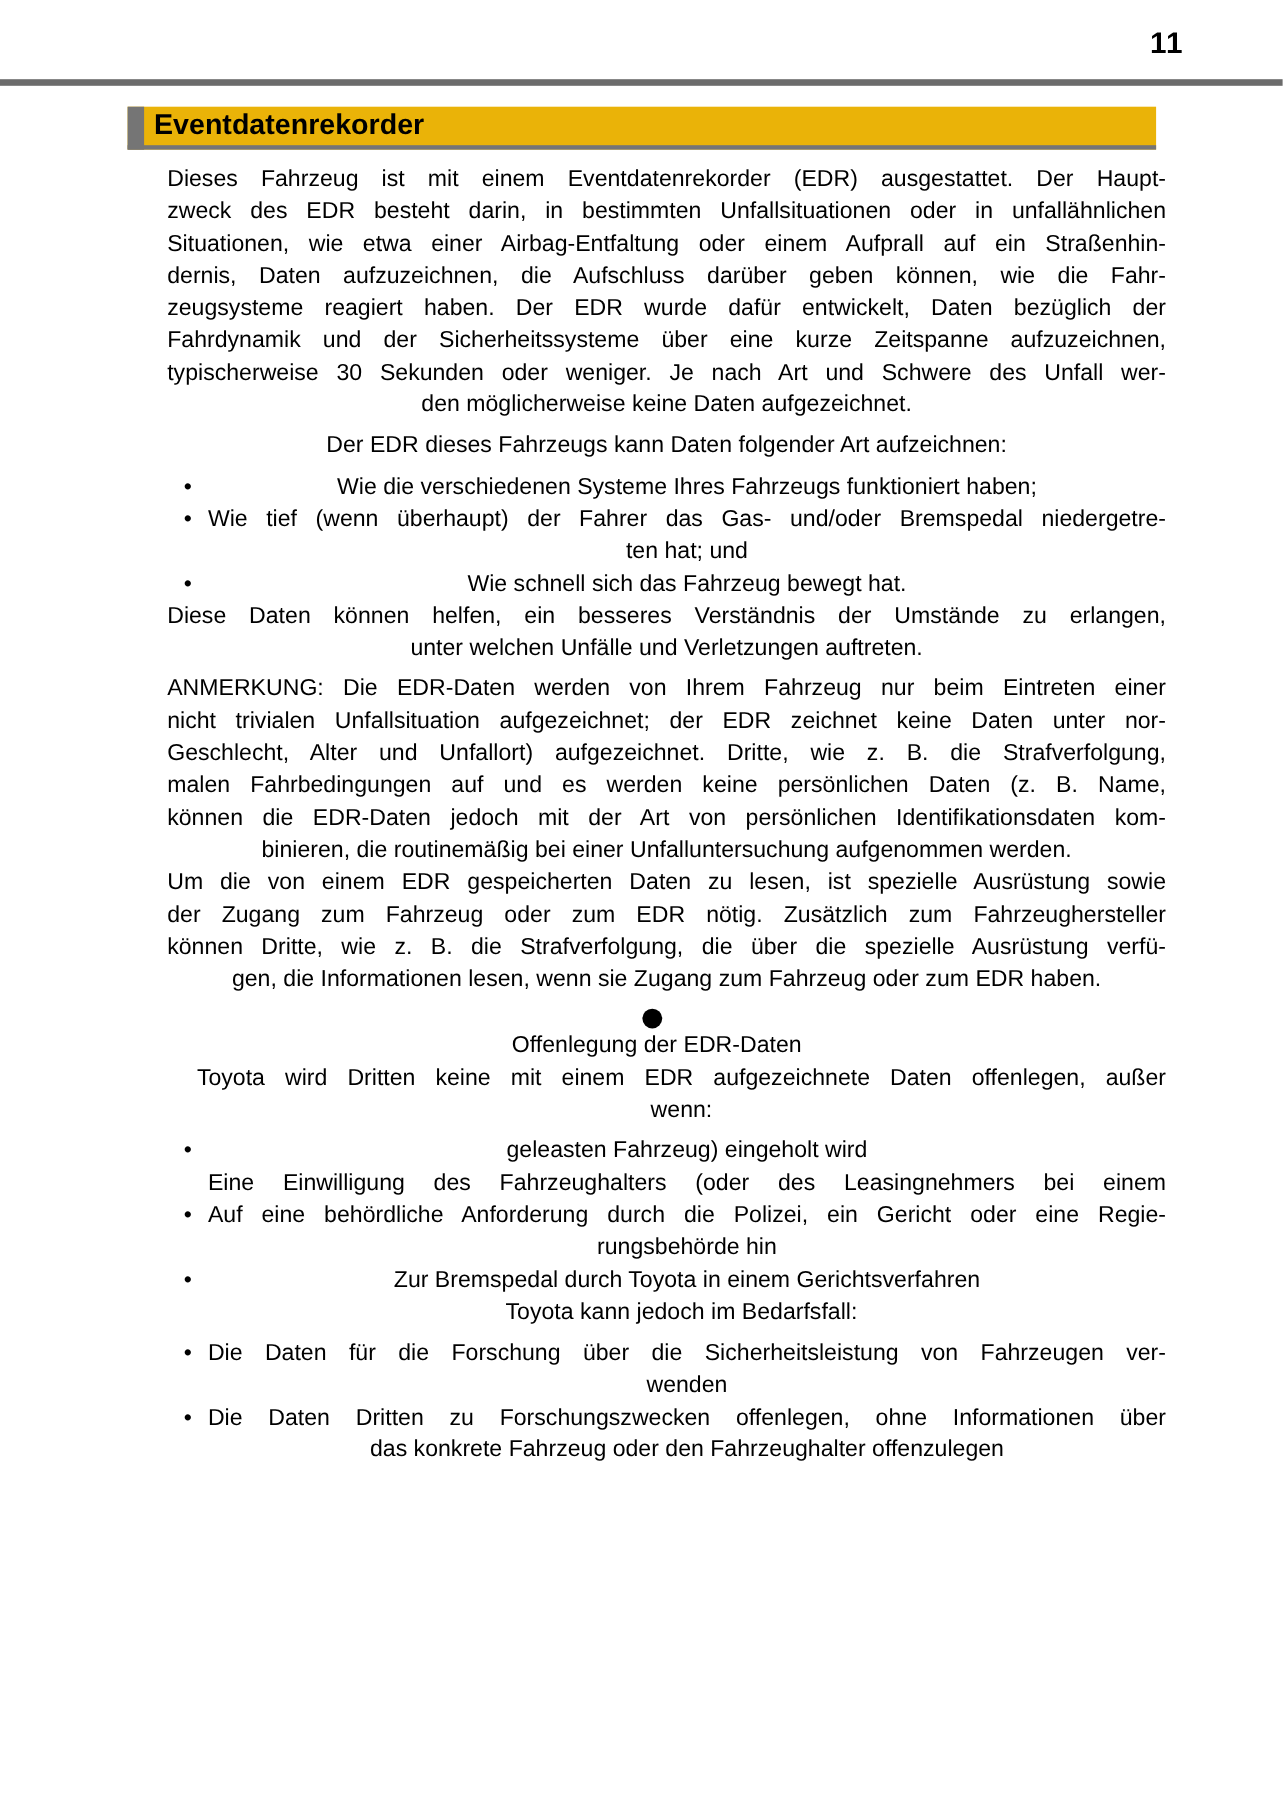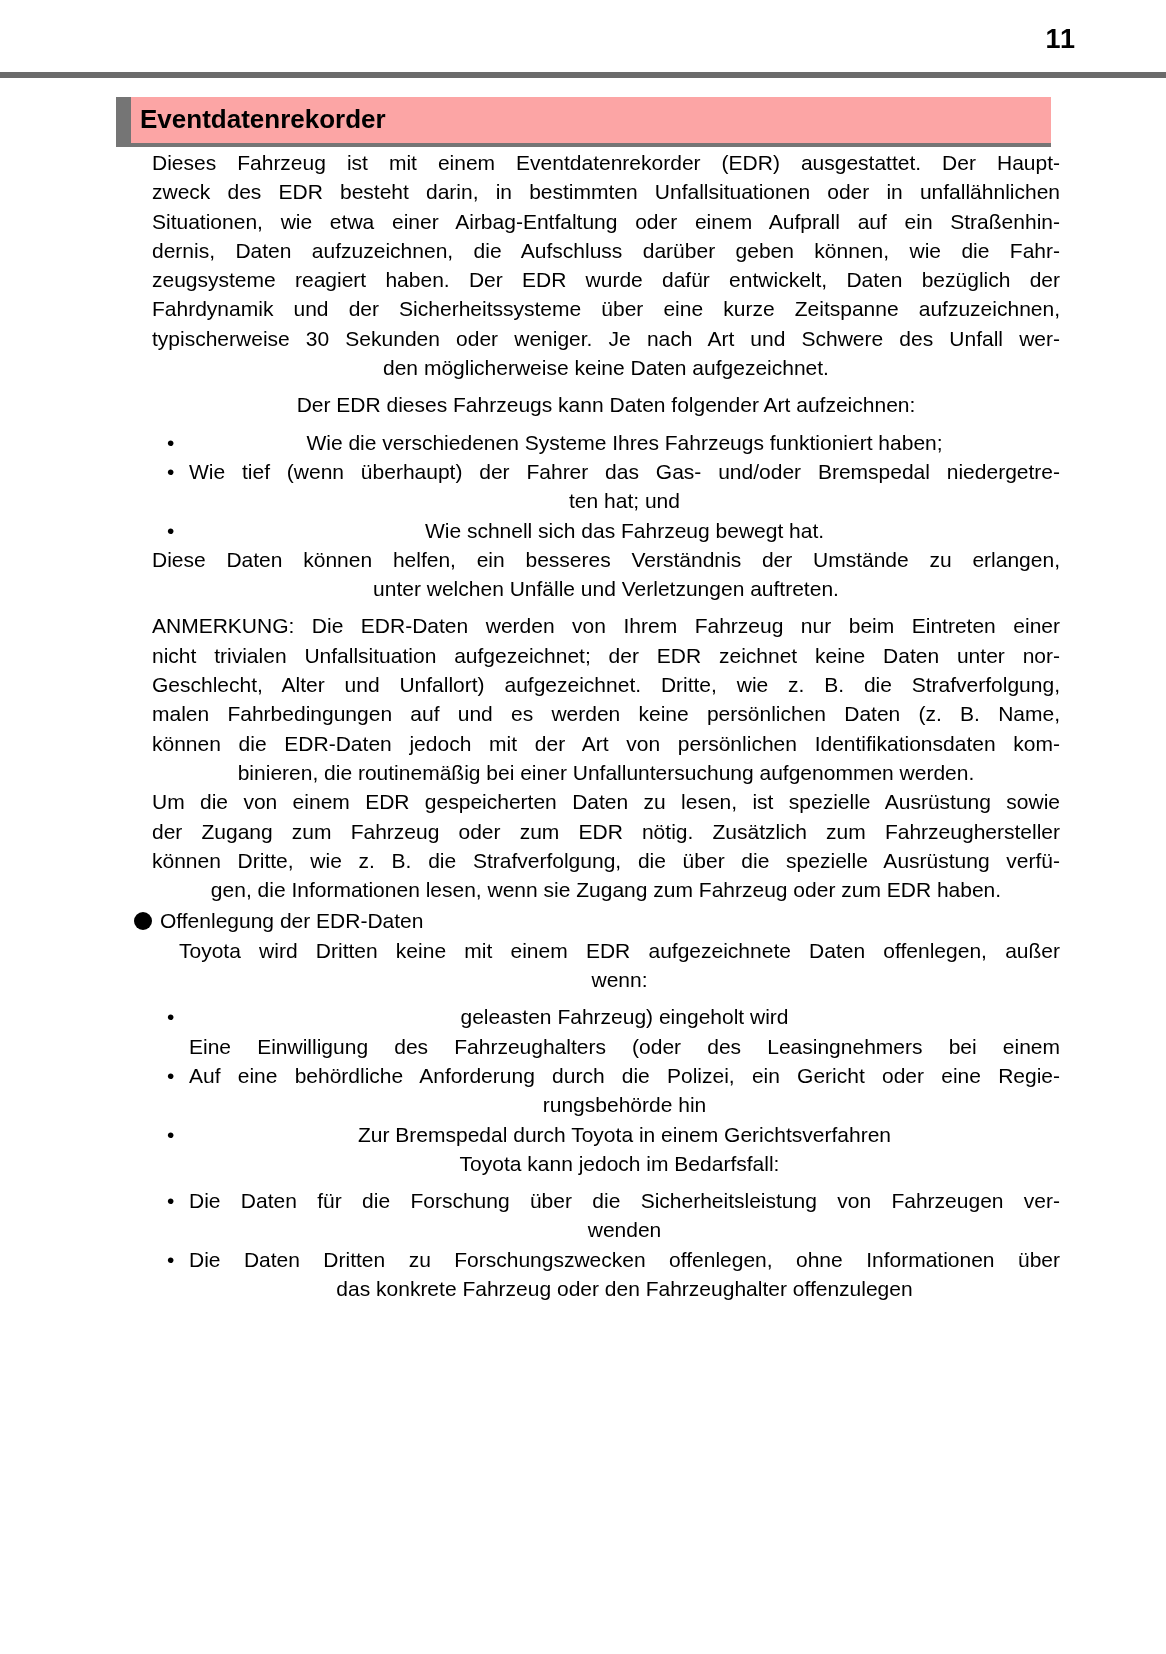--- a/index.html
+++ b/index.html
@@ -15,22 +15,22 @@
     position: absolute; top: 24px; right: 90px;
     font-size: 27px; font-weight: bold; letter-spacing: 1px;
   }
   .top-rule {
     position: absolute; top: 72px; left: 0;
     width: 1166px; height: 6px;
     background: #6b6b6b;
   }
   .section-header {
     position: absolute; top: 97px; left: 116px;
-    width: 935px; height: 50px;
-    background: #fca5a5;
+    width: 935px; height: 39px;
+    background: #eab308;
     border-left: 15px solid #757575;
     border-bottom: 4px solid #757575;
     display: flex; align-items: center;
   }
   .section-header-text {
     font-size: 26px; font-weight: bold;
     padding-left: 9px; padding-bottom: 2px;
   }
   .content {
     position: absolute; top: 140px; left: 134px;
@@ -39,21 +39,21 @@
   }
   .line { text-align: center; }
   .line.j { text-align: justify; text-align-last: justify; }
   .para { margin-top: 8px; margin-left: 18px; }
   .blist { margin-top: 8px; }
   .flush { margin-top: 0; }
   .indent { padding-left: 27px; }
   .bitem { display: flex; padding-left: 33px; }
   .bullet { flex: none; width: 22px; }
   .btext { flex: 1; min-width: 0; }
-  .section-item { margin-top: 2px; display: flex; align-items: center; }
+  .section-item { margin-top: 13px; display: flex; align-items: center; flex-direction: column; }
   .section-marker {
     flex: none; width: 18px; height: 18px;
     border-radius: 50%; background: #000000;
     margin-right: 8px;
   }
 </style>
 </head>
 <body>
 
 <div class="page-number">11</div>

